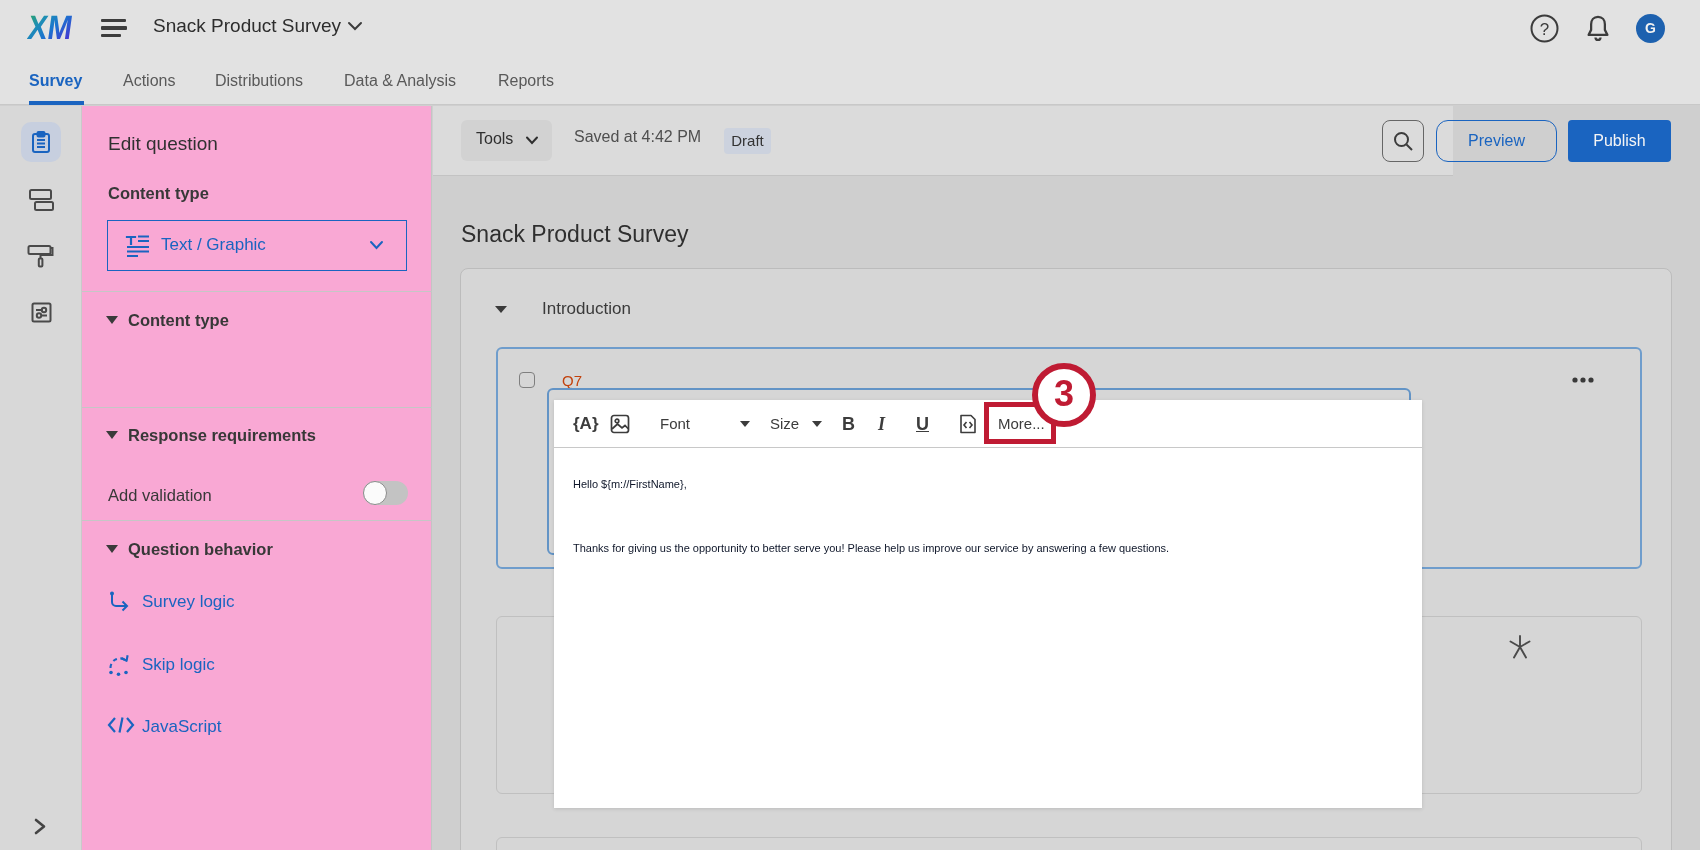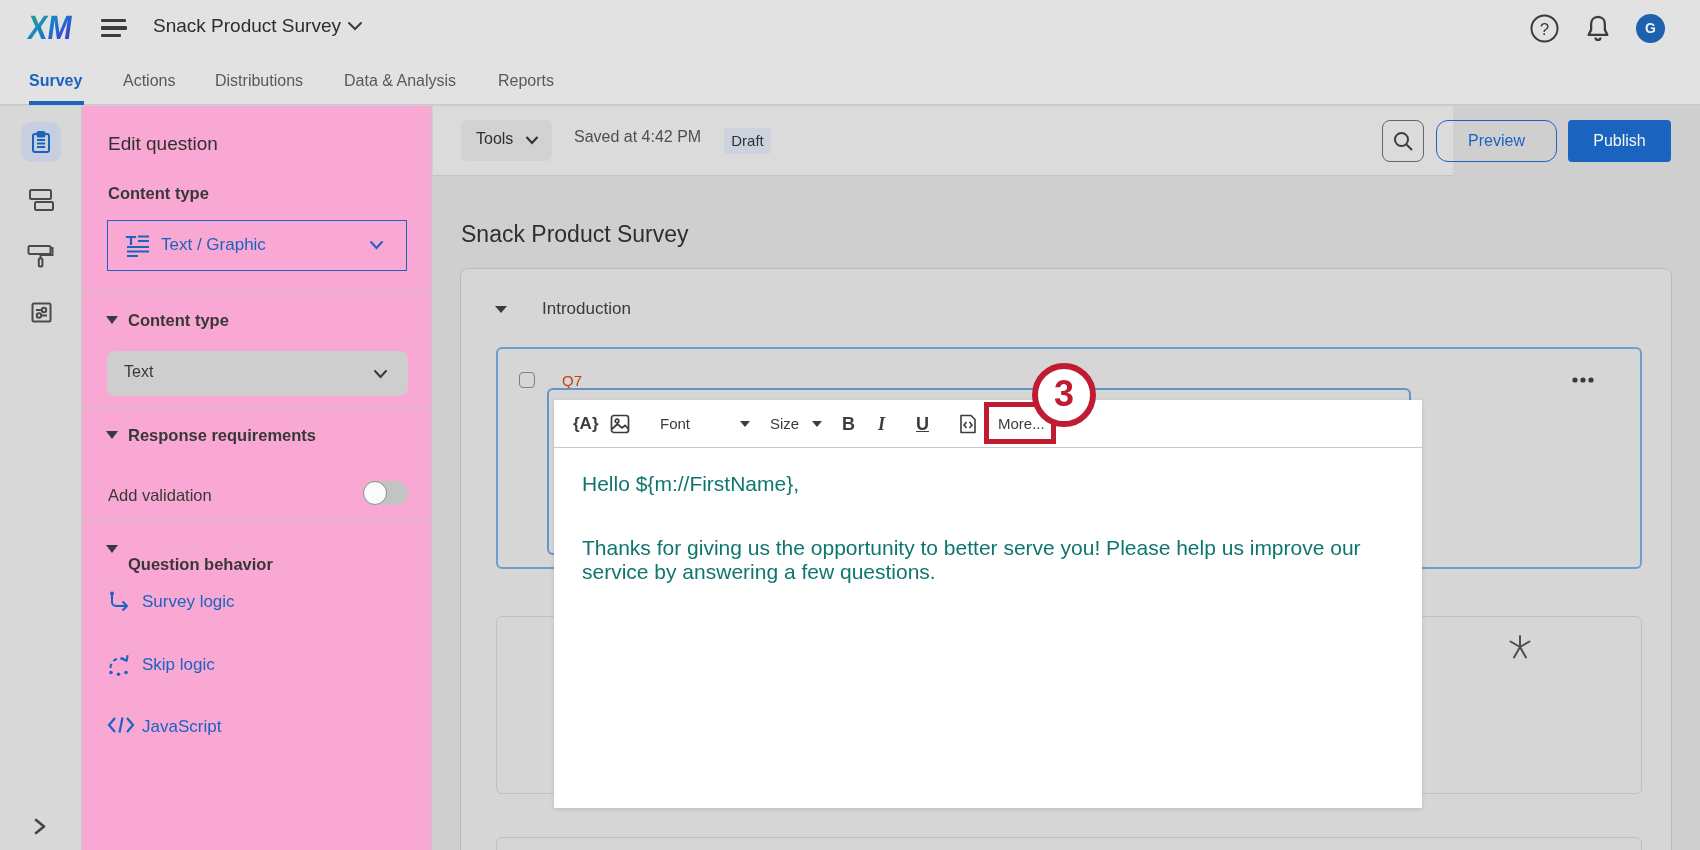--- a/index.html
+++ b/index.html
@@ -66,21 +66,21 @@
 #q7box .dots { position:absolute; left:1074px; top:27px; }
 #innerbox { position:absolute; left:49px; top:39px; width:864px; height:167px; border:2px solid #6394c6; border-radius:6px; }
 #q2box { position:absolute; left:35px; top:347px; width:1146px; height:178px; border:1px solid #c0c0c0; border-radius:6px; }
 #q2box .star { position:absolute; left:1011px; top:17px; }
 #q3box { position:absolute; left:35px; top:568px; width:1146px; height:60px; border:1px solid #c0c0c0; border-radius:6px; }
 
 
 #editor { position:absolute; left:554px; top:400px; width:868px; height:408px; background:#fff; box-shadow:0 1px 4px rgba(0,0,0,0.12); }
 #edtoolbar { position:absolute; left:0; top:0; width:868px; height:48px; border-bottom:1px solid #c8c8c8; }
 .ti { position:absolute; top:0; height:48px; line-height:48px; color:#3c3c3c; font-size:15px; }
-#ed-body { position:absolute; left:28px; top:72px; width:800px; font-size:21px; color:#0f766e; line-height:24px; }
+#ed-body { position:absolute; left:19px; top:72px; width:800px; font-size:11px; color:#0f172a; line-height:24px; }
 
 
 #redbox { position:absolute; left:984px; top:402px; width:72px; height:42px; border:5px solid #bf1b33; z-index:30; }
 #redcircle { position:absolute; left:1032px; top:363px; width:64px; height:64px; border:6.5px solid #bf1b33; background:#fff; border-radius:50%; z-index:31; text-align:center; }
 #redcircle span { font-size:36px; font-weight:bold; color:#bf1b33; line-height:50px; }
 </style>
 </head>
 <body>
 
 <div id="topbar">
@@ -163,36 +163,30 @@
       <path d="M13 2.5 h11 M13 7 h11 M2 13 h22 M2 17.5 h22 M2 22 h11"></path>
     </svg>
     <span class="lbl">Text / Graphic</span>
     <svg style="position:absolute; right:22px; top:19px;" width="15" height="10">
         <path d="M2 2 L7.5 8 L13 2" stroke="#1a64c0" stroke-width="2" fill="none" stroke-linecap="round"></path>
       </svg>
   </div>
   <div class="divider" style="top:185px;"></div>
   <div class="caret-dn" style="top:210px;"></div>
   <div class="sechdr" style="top:205px;">Content type</div>
-  <div id="ctype-dd">
-    <span class="lbl">Text</span>
-    <svg style="position:absolute; right:20px; top:18px;" width="15" height="10">
-        <path d="M2 2 L7.5 8 L13 2" stroke="#3a3a3a" stroke-width="2" fill="none" stroke-linecap="round"></path>
-      </svg>
-  </div>
   <div class="divider" style="top:301px;"></div>
   <div class="caret-dn" style="top:325px;"></div>
   <div class="sechdr" style="top:320px;">Response requirements</div>
   <div id="addval">Add validation</div>
   <div id="toggle">
       <div class="knob"></div>
     </div>
   <div class="divider" style="top:414px;"></div>
   <div class="caret-dn" style="top:439px;"></div>
-  <div class="sechdr" style="top:449px;text-align:center;">Question behavior</div>
+  <div class="sechdr" style="top:434px;text-align:center;">Question behavior</div>
   <svg style="position:absolute; left:26px; top:484px;" width="24" height="22" viewBox="0 0 24 22" fill="none" stroke="#1a64c0" stroke-width="2">
     <circle cx="4" cy="3.5" r="2" fill="#1a64c0" stroke="none"></circle>
     <path d="M4 5 v7 a4 4 0 0 0 4 4 h10"></path>
     <path d="M14.5 11.5 L19 16 L14.5 20.5"></path>
   </svg>
   <div class="bluelink" style="top:486px;">Survey logic</div>
   <svg style="position:absolute; left:26px; top:547px;" width="26" height="24" viewBox="0 0 26 24" fill="none" stroke="#1a64c0" stroke-width="2.1">
     <path d="M2.5 15 A9.5 9.5 0 0 1 17 6.8" stroke-dasharray="4.2 3.4"></path>
     <path d="M13.5 5.2 L18.6 7.8 L19.6 2.2" stroke-linejoin="round" fill="none"></path>
     <circle cx="3" cy="19.5" r="1.8" fill="#1a64c0" stroke="none"></circle>

